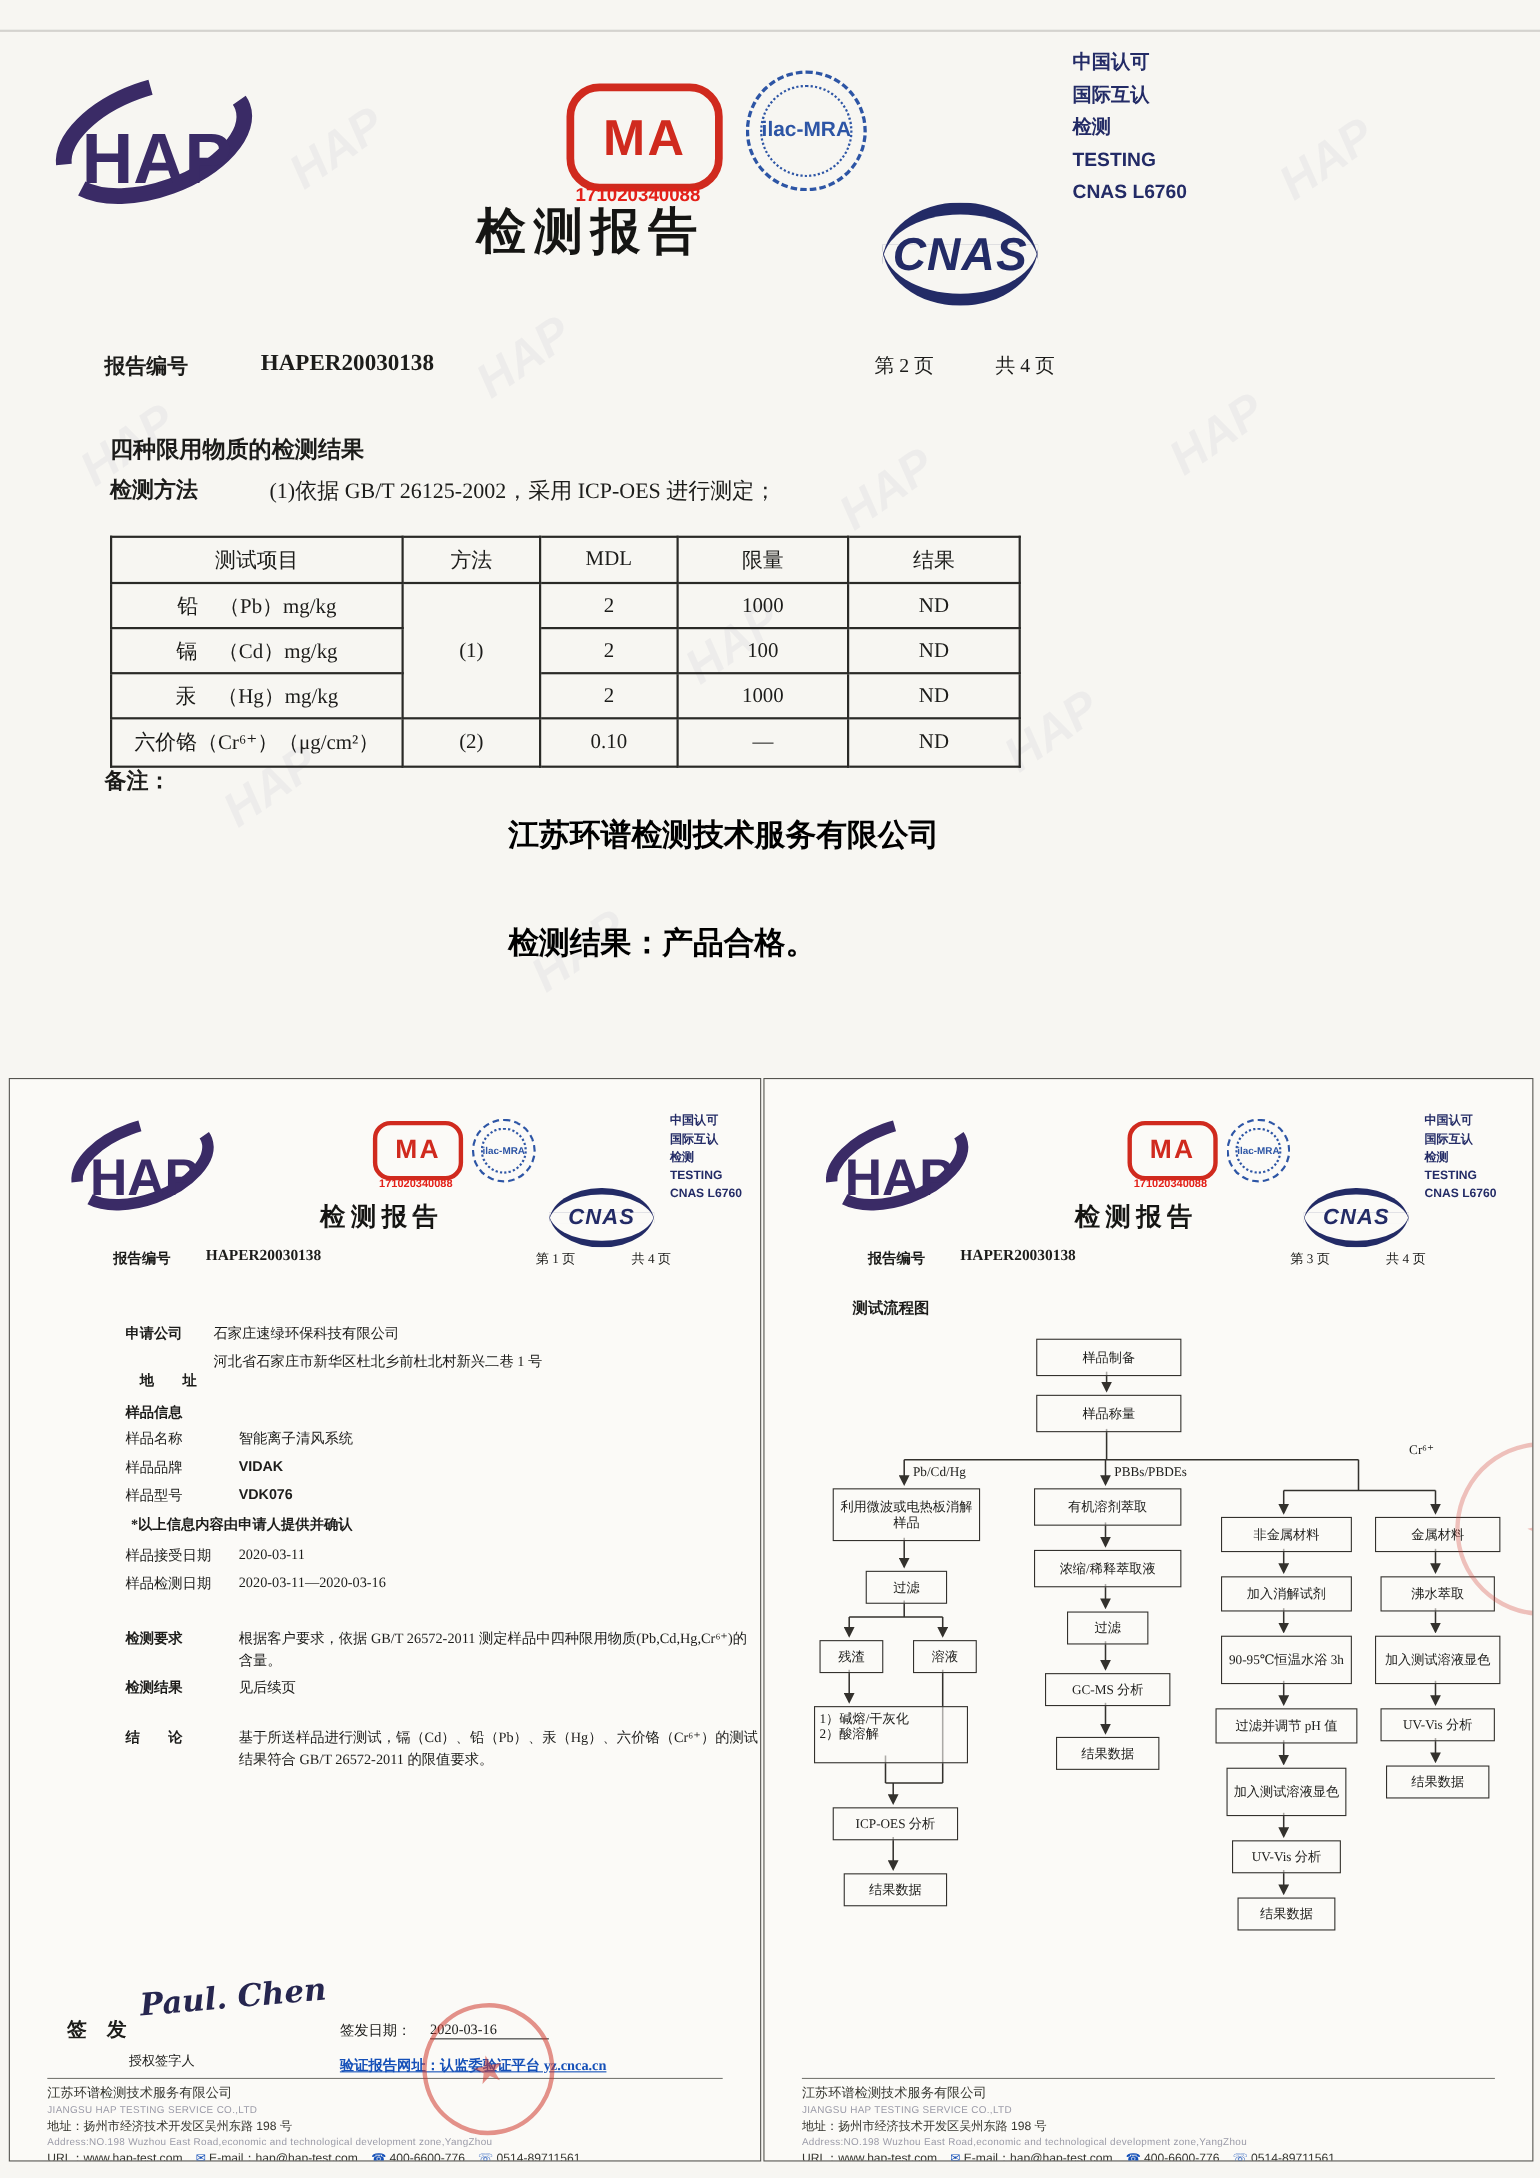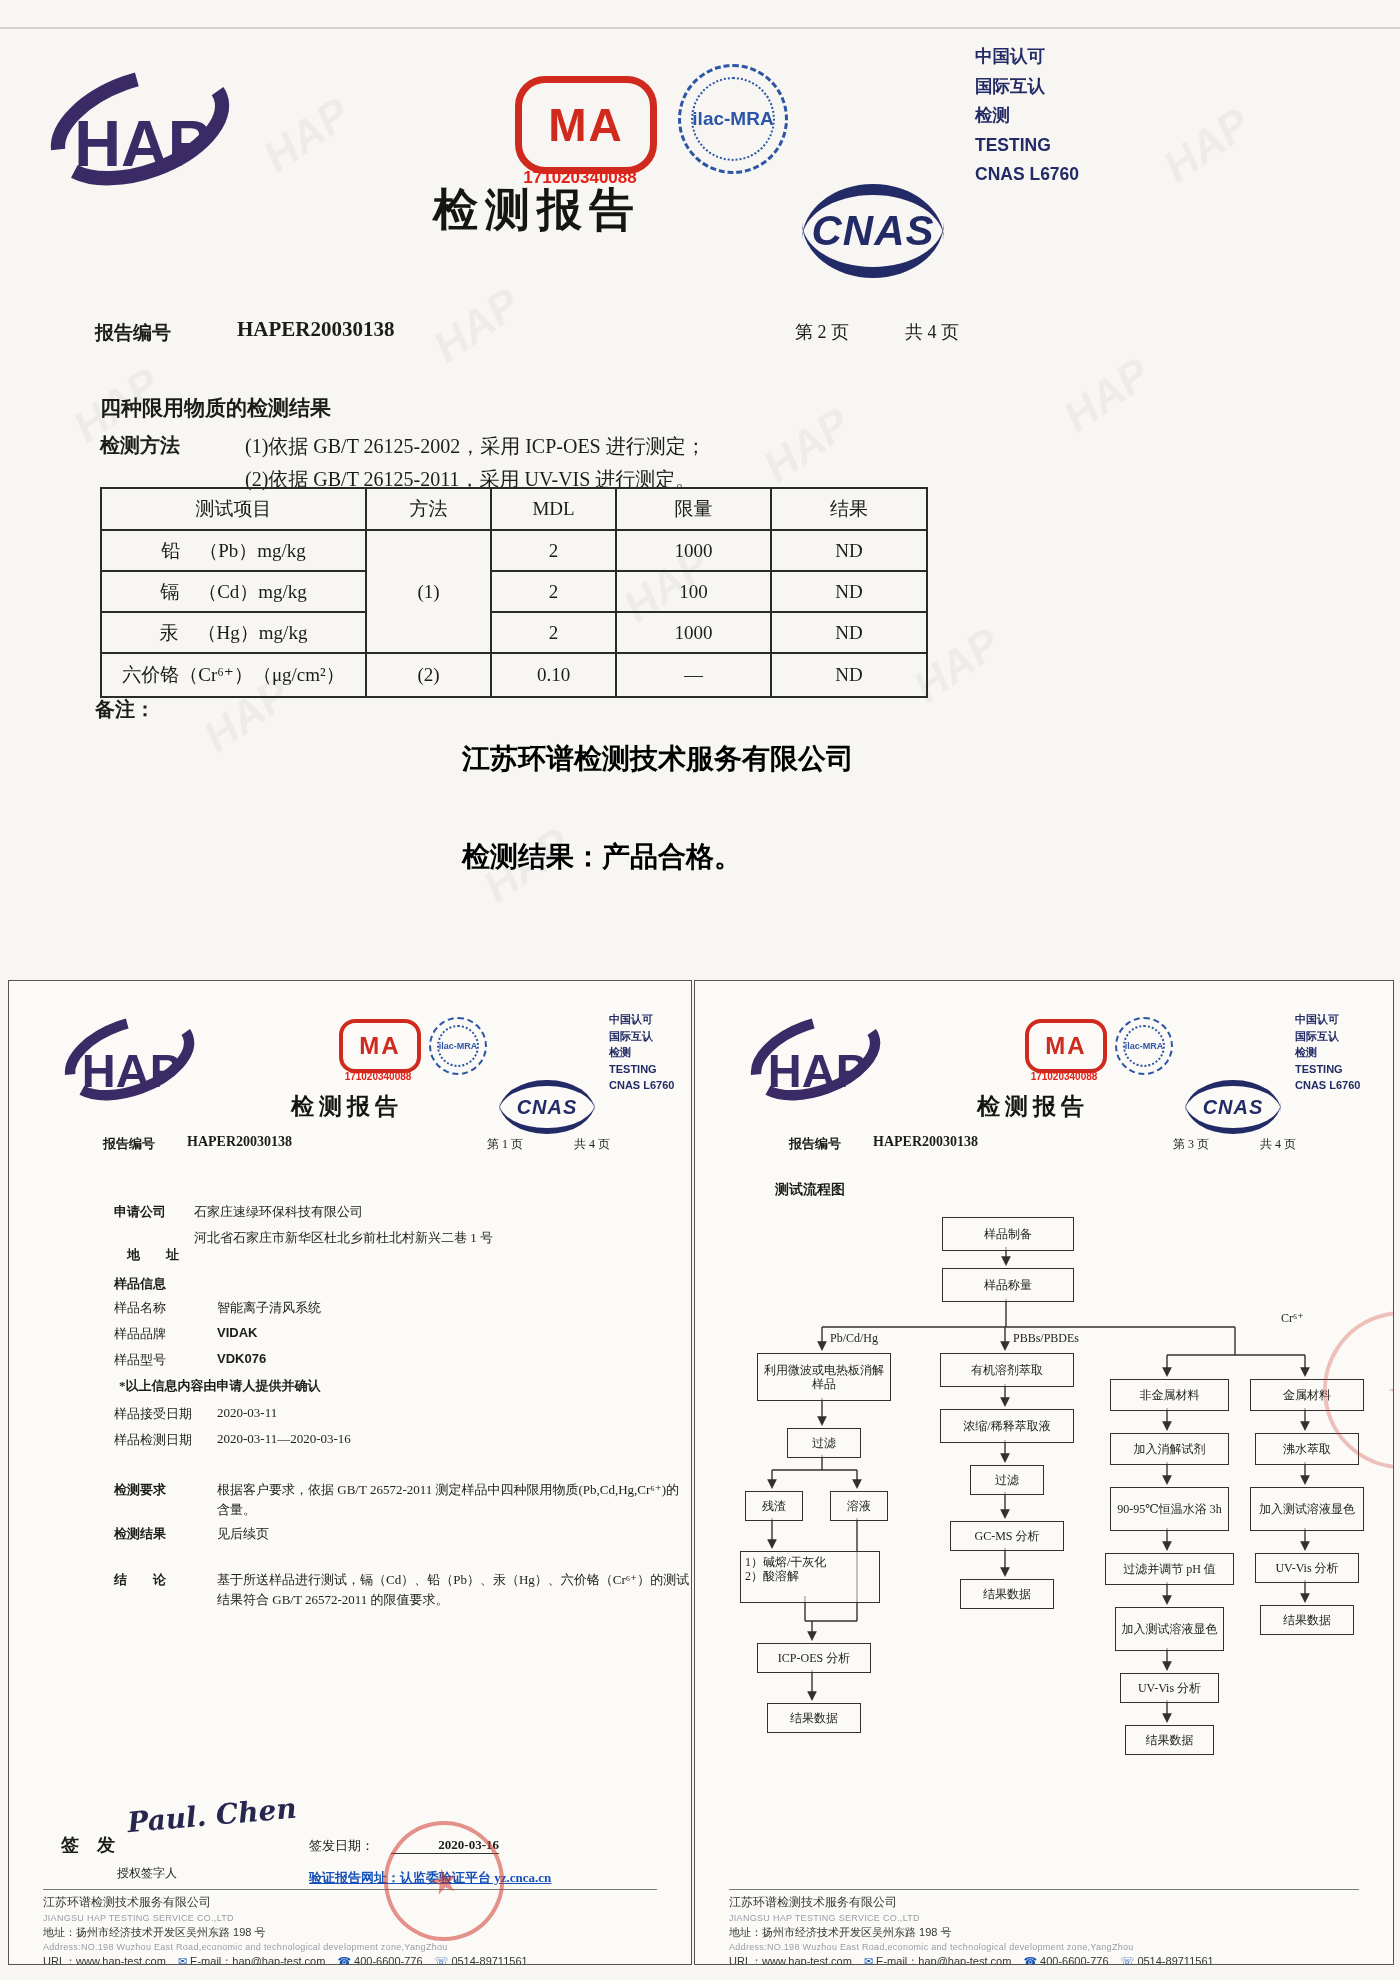--- a/index.html
+++ b/index.html
@@ -54,21 +54,21 @@
   table.res td{height:39px;}
   td.item{text-align:left;padding-left:14px;}
   .notes div{height:37px;}
   .overlay{font-family:"Liberation Sans","DejaVu Sans",sans-serif;font-weight:700;color:#000;font-size:28px;white-space:nowrap;}
 
   
   .page{position:absolute;top:980px;height:983px;background:#fbfaf7;border:1px solid #55544f;overflow:hidden;}
   .page .txt{position:absolute;font-size:13px;white-space:nowrap;}
   .page .b{font-weight:700;}
   .sig{font:italic 700 28px "DejaVu Serif",serif;color:#26264f;transform:rotate(-5deg);}
-  .dateline{border-bottom:1.5px solid #333;display:inline-block;min-width:108px;text-align:right;font-weight:bold;}
+  .dateline{border-bottom:1.5px solid #333;display:inline-block;min-width:108px;text-align:left;}
   .verify{color:#1550b8;font-weight:700;text-decoration:underline;font-size:13px;}
   .pfoot{position:absolute;left:34px;right:34px;top:908px;border-top:1px solid #7a7a74;padding-top:4px;
          font-family:"Liberation Sans",sans-serif;}
   .pfoot .r1{font-size:12px;color:#35352f;}
   .pfoot .r2,.pfoot .r4{font-size:9px;color:#9b9ba8;letter-spacing:.3px;}
   .pfoot .r3,.pfoot .r5{font-size:11px;color:#35352f;}
   .pfoot div{margin-bottom:2px;white-space:nowrap;}
   .ficon{color:#1550b8;margin:0 3px 0 12px;}
   .stamp{position:absolute;border:4px solid rgba(207,58,48,.55);border-radius:50%;display:flex;
          align-items:center;justify-content:center;transform:rotate(-12deg);z-index:5;}
@@ -134,21 +134,20 @@
     <div class="abs rpt-title" style="left:433px;top:152px;">检测报告</div>
 
     <span class="abs lbl p2-text" style="left:95px;top:292px;font-size:19px;">报告编号</span>
     <span class="abs lbl" style="left:237px;top:289px;font-size:21px;">HAPER20030138</span>
     <span class="abs" style="left:795px;top:292px;font-size:18px;">第 2 页</span>
     <span class="abs" style="left:905px;top:292px;font-size:18px;">共 4 页</span>
 
     <div class="abs lbl" style="left:100px;top:366px;font-size:21px;">四种限用物质的检测结果</div>
     <span class="abs lbl" style="left:100px;top:404px;font-size:20px;">检测方法</span>
     <span class="abs p2-text" style="left:245px;top:405px;font-size:20px;">(1)依据 GB/T 26125-2002，采用 ICP-OES 进行测定；</span>
-    <span class="abs p2-text" style="left:245px;top:438px;font-size:20px;">(2)依据 GB/T 26125-2011，采用 UV-VIS 进行测定。</span>
 
     <table class="res abs" style="left:100px;top:459px;width:826px;">
       <colgroup>
           <col style="width:265px">
           <col style="width:125px">
           <col style="width:125px">
           <col style="width:155px">
           <col style="width:156px">
         </colgroup>
       <tbody>

